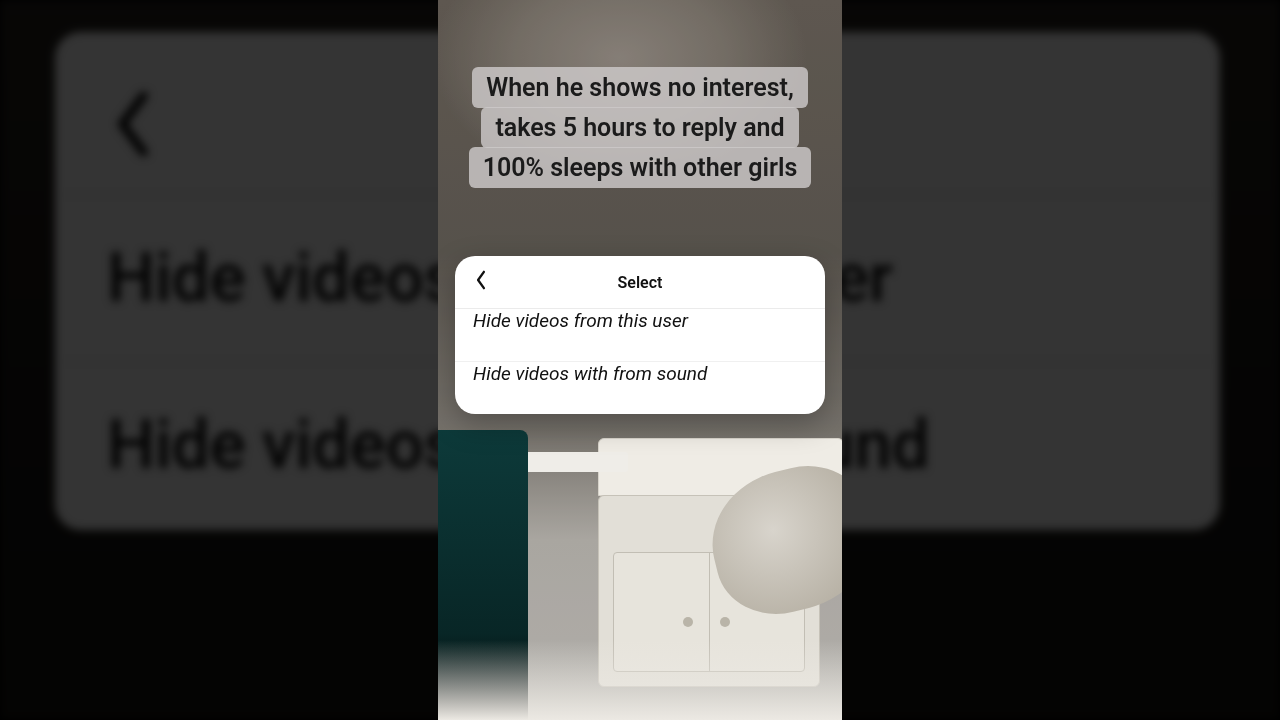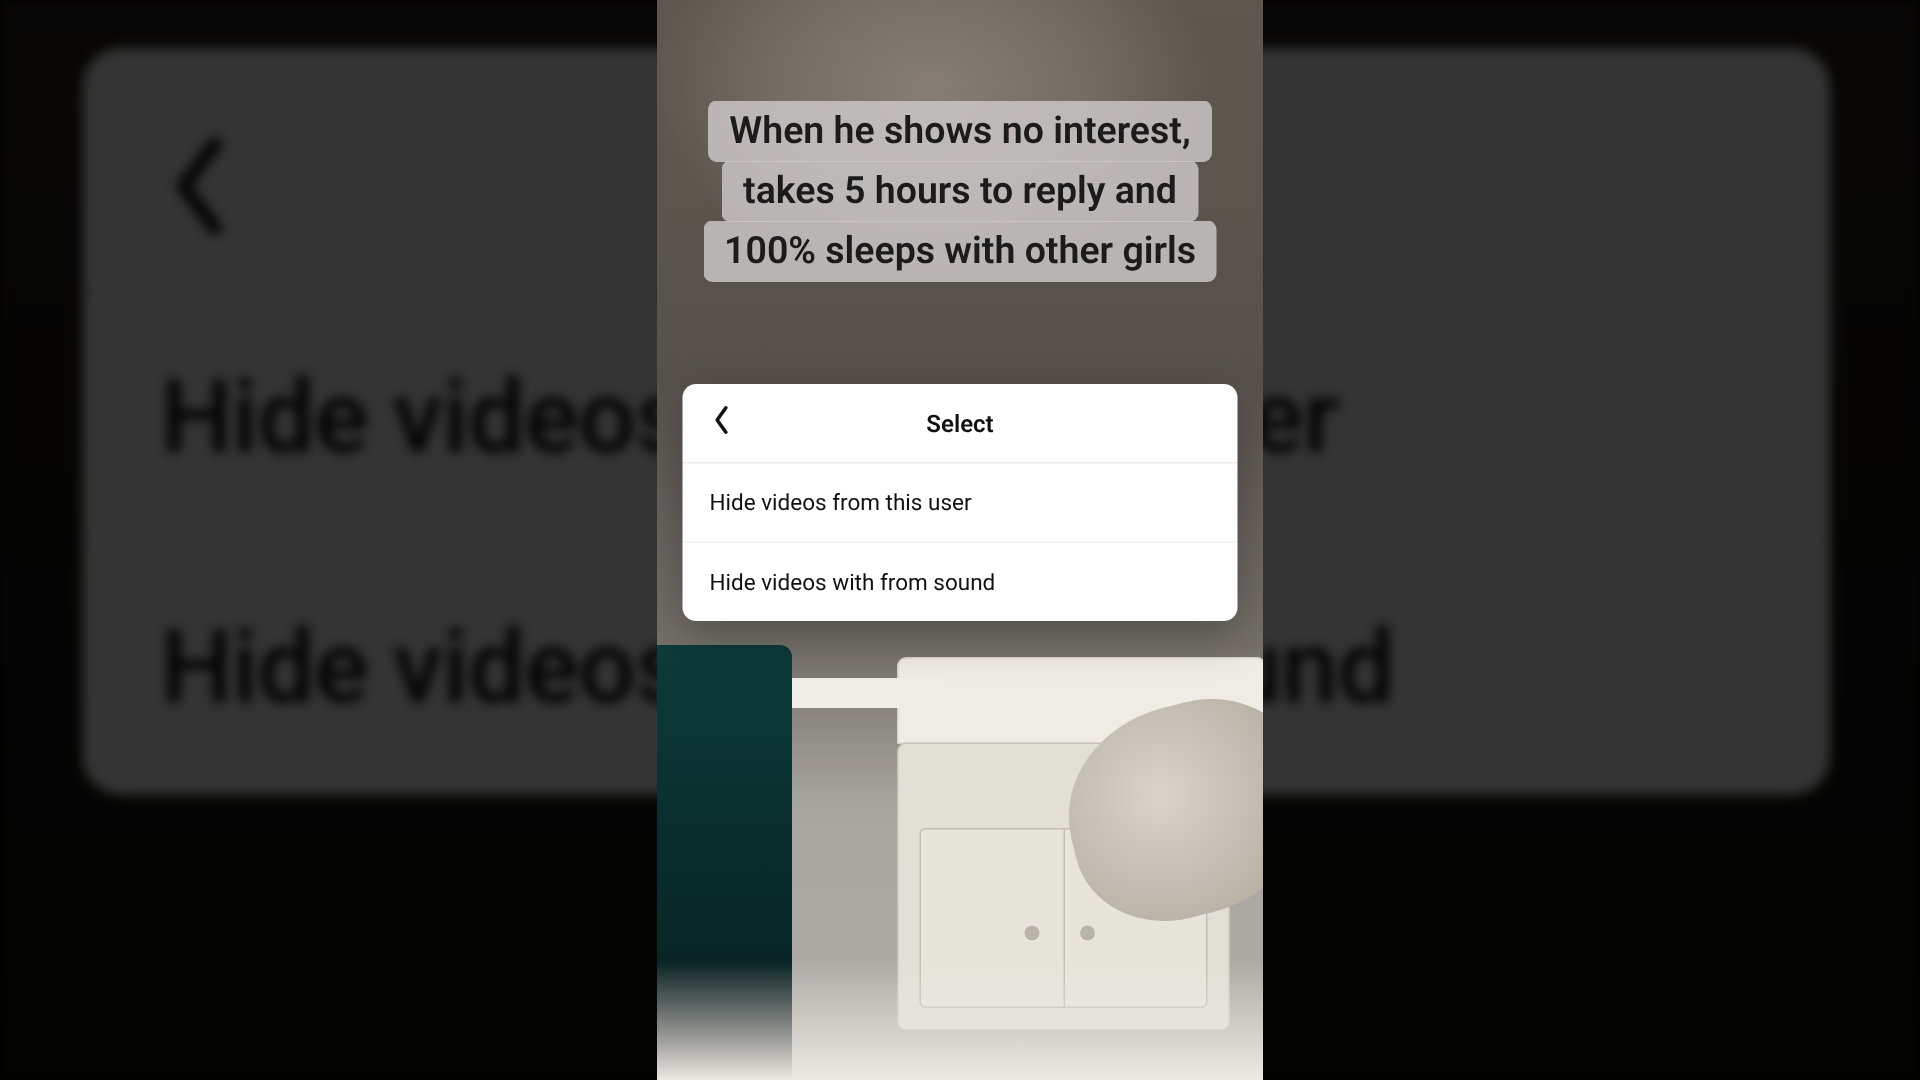--- a/index.html
+++ b/index.html
@@ -177,21 +177,21 @@
             box-decoration-break: clone;
   }
 
   
   .dialog {
     position: absolute;
     left: 17px;
     right: 17px;
     top: 256px;
     background: #fff;
-    border-radius: 9px;
+    border-radius: 20px;
     box-shadow: 0 10px 30px rgba(0,0,0,0.28);
     overflow: hidden;
   }
   .dialog .dlg-header {
     position: relative;
     height: 52px;
     display: flex;
     align-items: center;
     justify-content: center;
     border-bottom: 1px solid rgba(0,0,0,0.08);
@@ -207,26 +207,26 @@
   }
   .dialog .dlg-header .back svg { width: 14px; height: 22px; }
   .dialog .dlg-title {
     font-size: 16px;
     font-weight: 600;
     color: #111;
   }
   .dialog .dlg-row {
     height: 52px;
     display: flex;
-    align-items: center;
     padding: 0 18px;
-    font-size: 15px;
+    font-size: 19px;
     color: #111;
     border-bottom: 1px solid rgba(0,0,0,0.06);
     cursor: pointer;
+    font-style: italic;
   }
   .dialog .dlg-row:last-child { border-bottom: none; }
 </style>
 </head>
 <body>
 
 <div class="stage">
 
   <div class="bg">
     <div class="bg-dialog">

